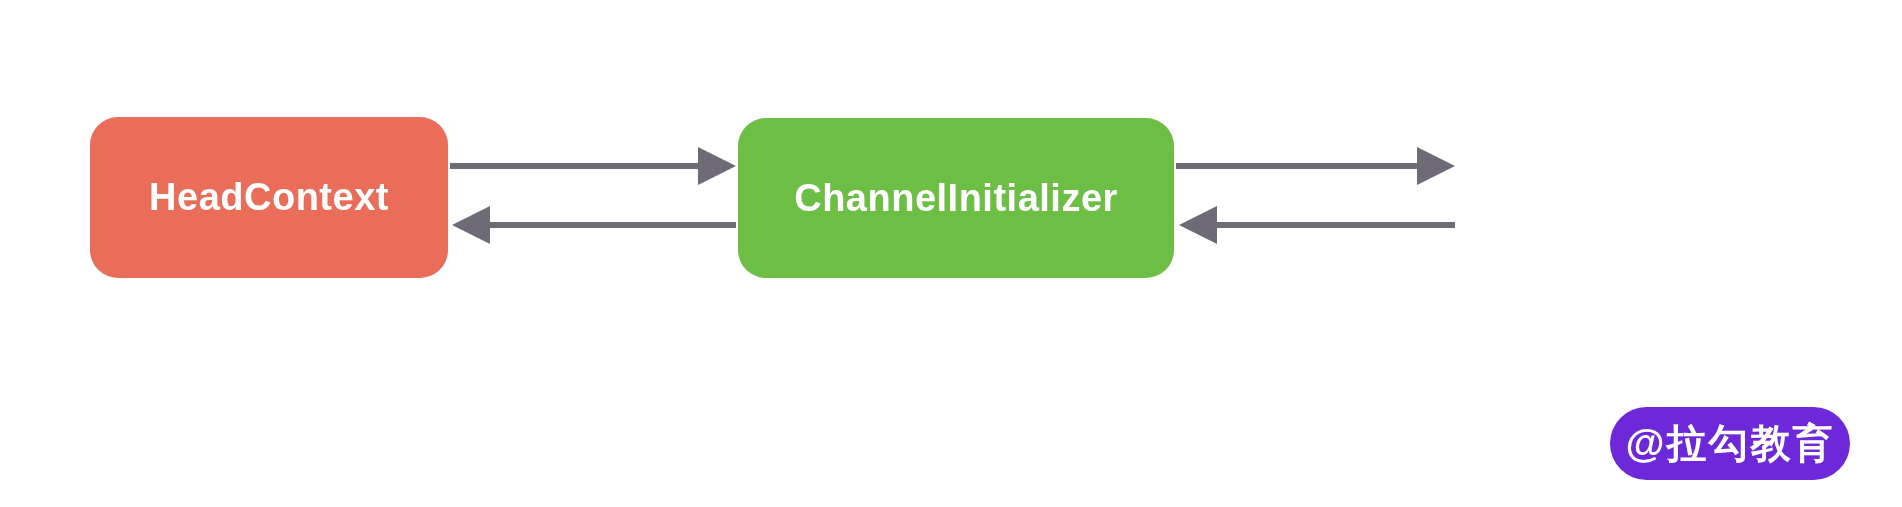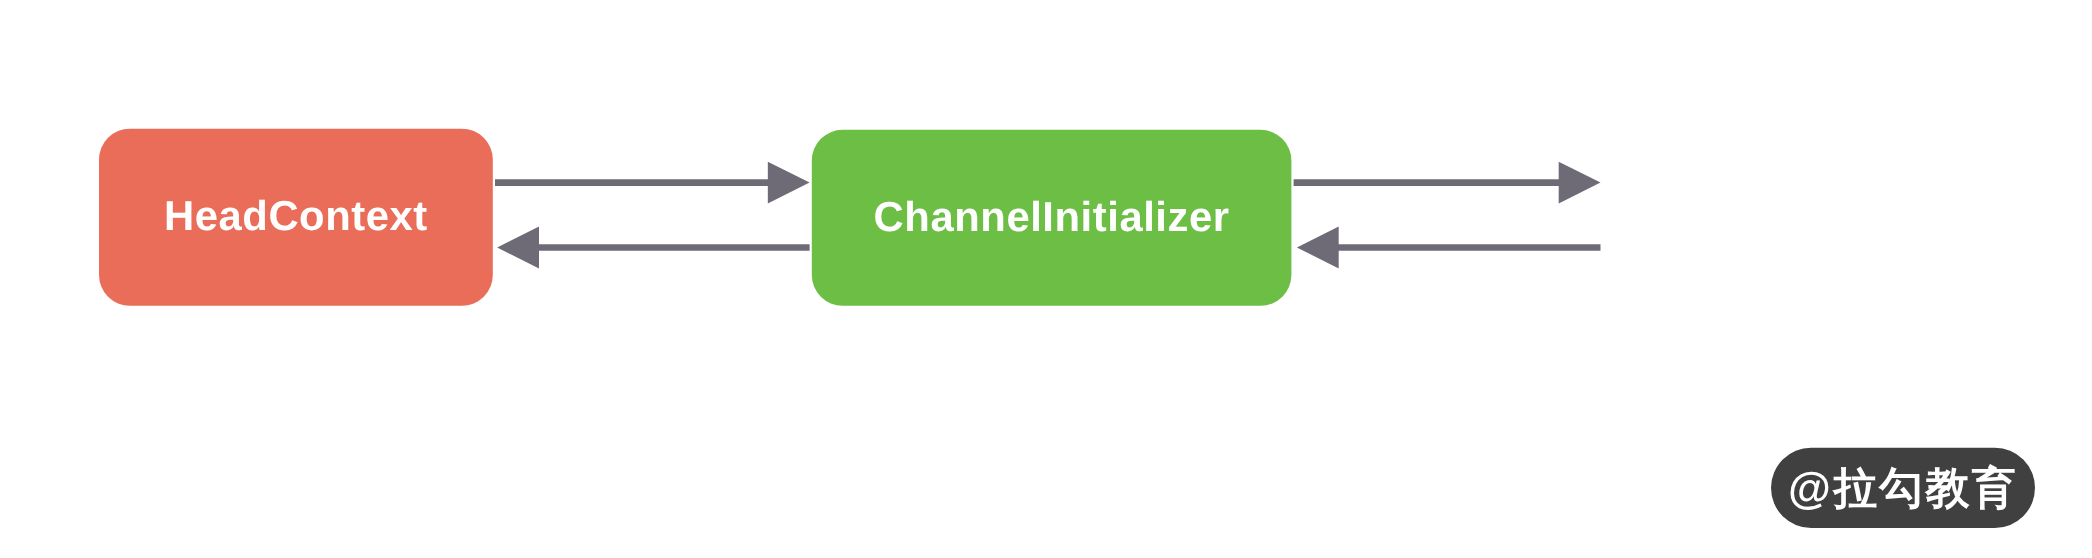--- a/index.html
+++ b/index.html
@@ -75,17 +75,17 @@
 
   <div id="node-initializer" class="node" style="background: rgb(108, 190, 69);">
     <span>ChannelInitializer</span>
   </div>
 
   <div id="node-head" class="node" style="background: rgb(234, 109, 89);">
     <span>HeadContext</span>
   </div>
 
 
-  <div id="watermark" style="background: #404040;">
+  <div id="watermark" style="background: #6d28d9;">
     <span>@拉勾教育</span>
   </div>
 
 </div>
 
 </body></html>

